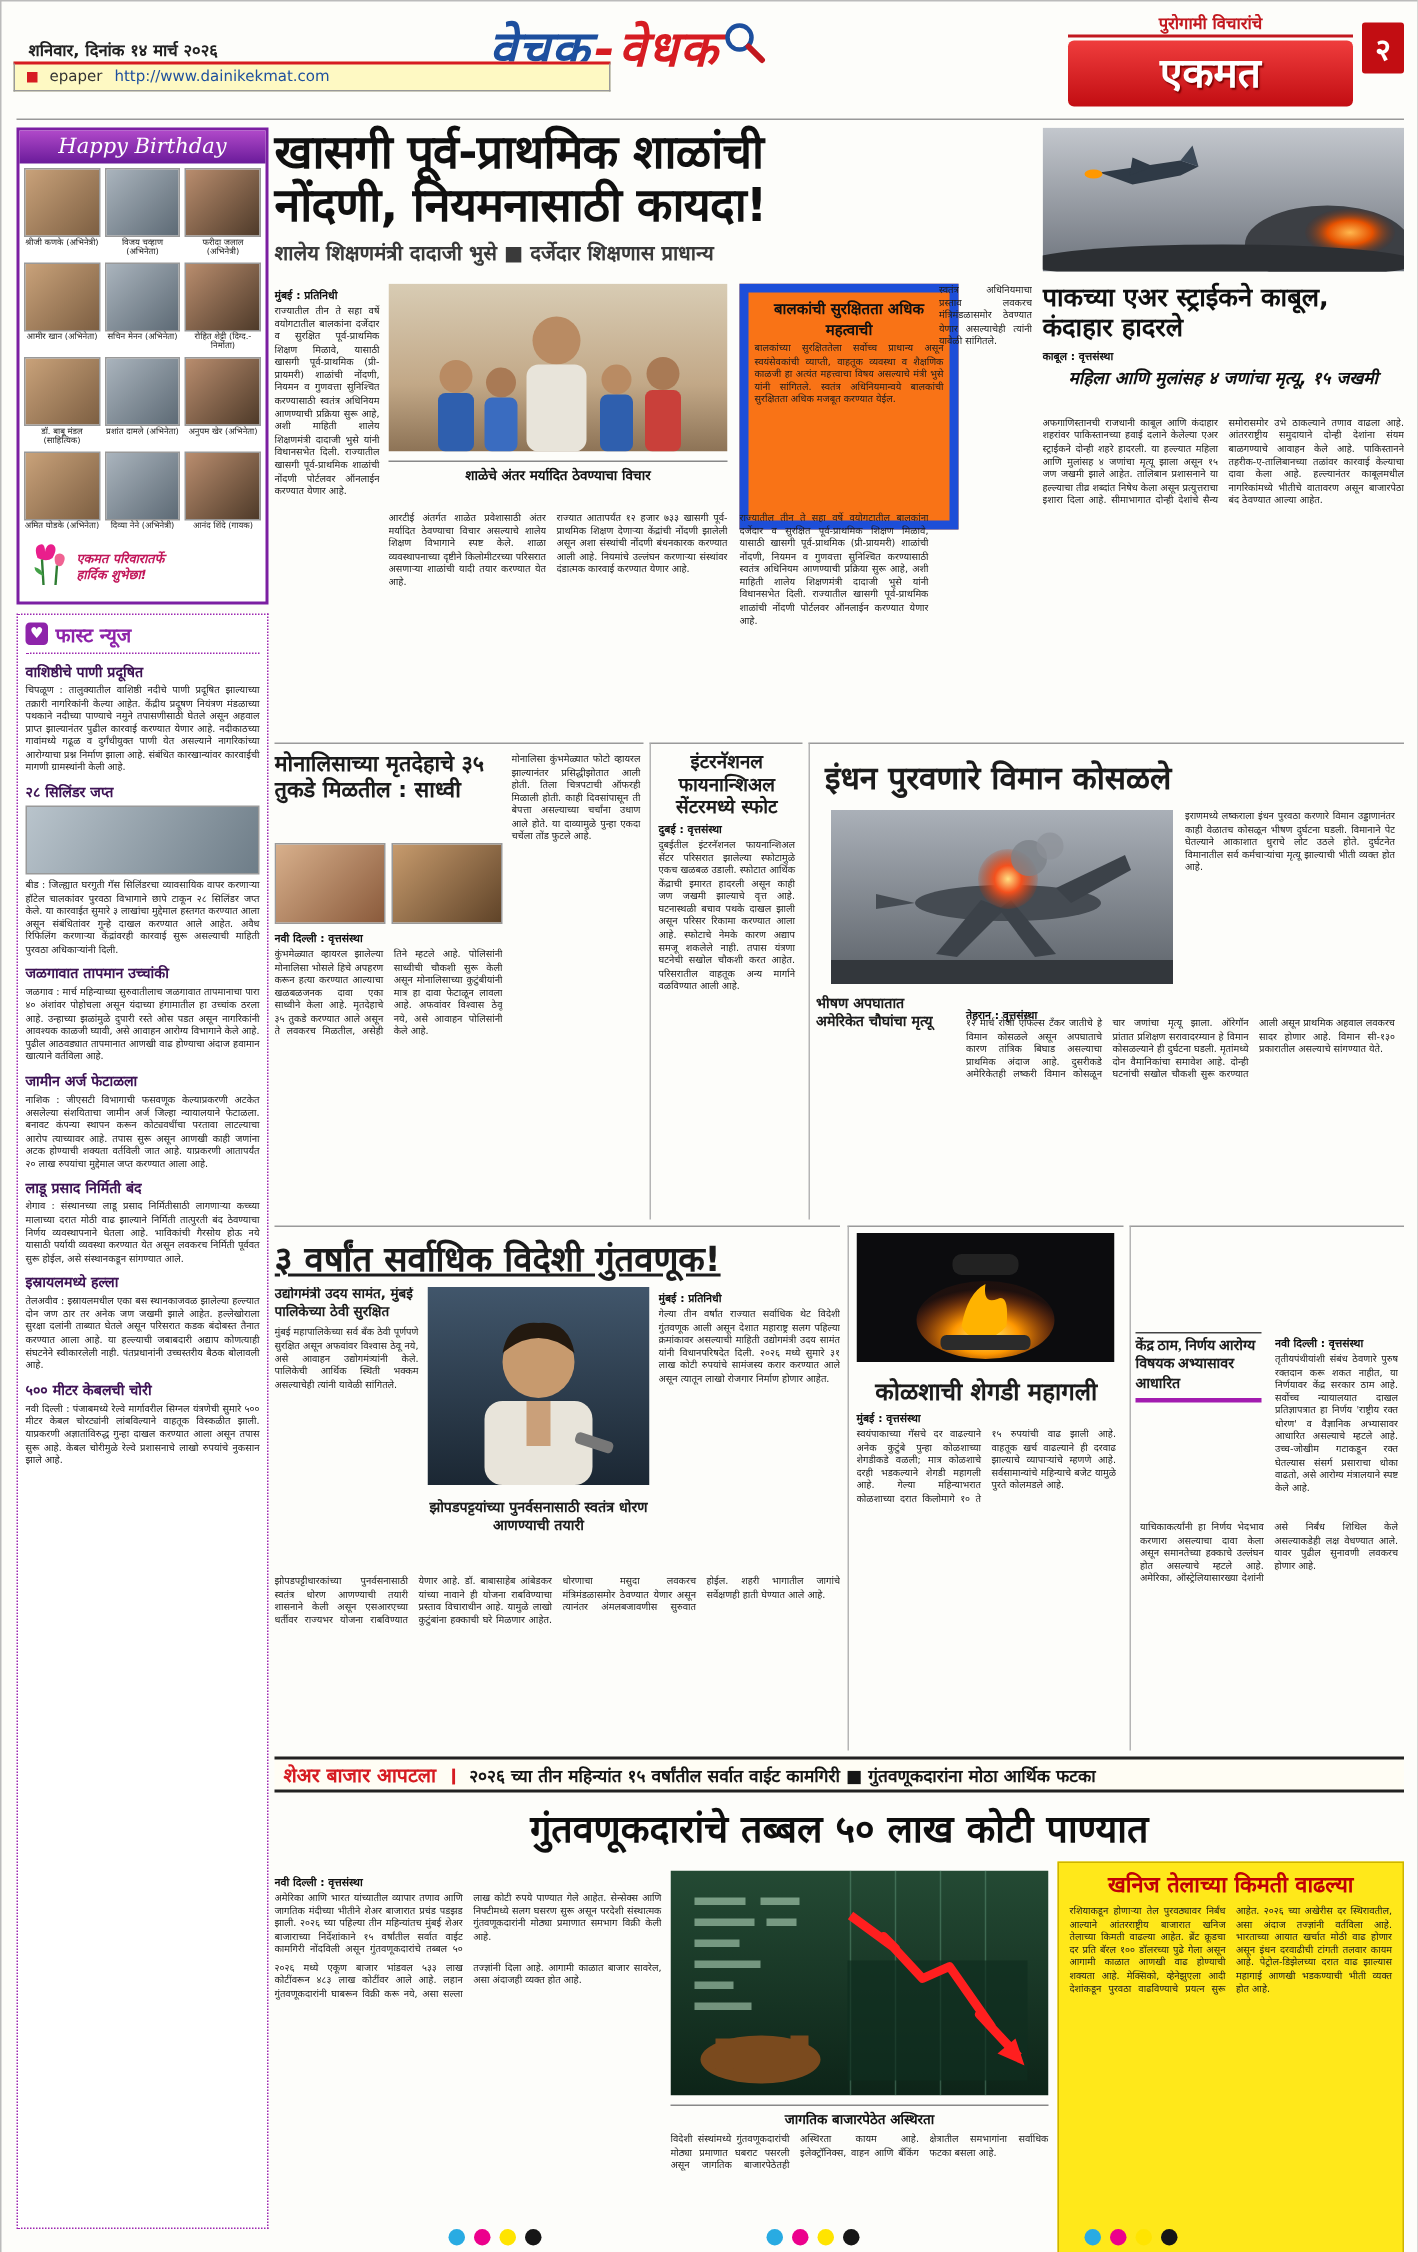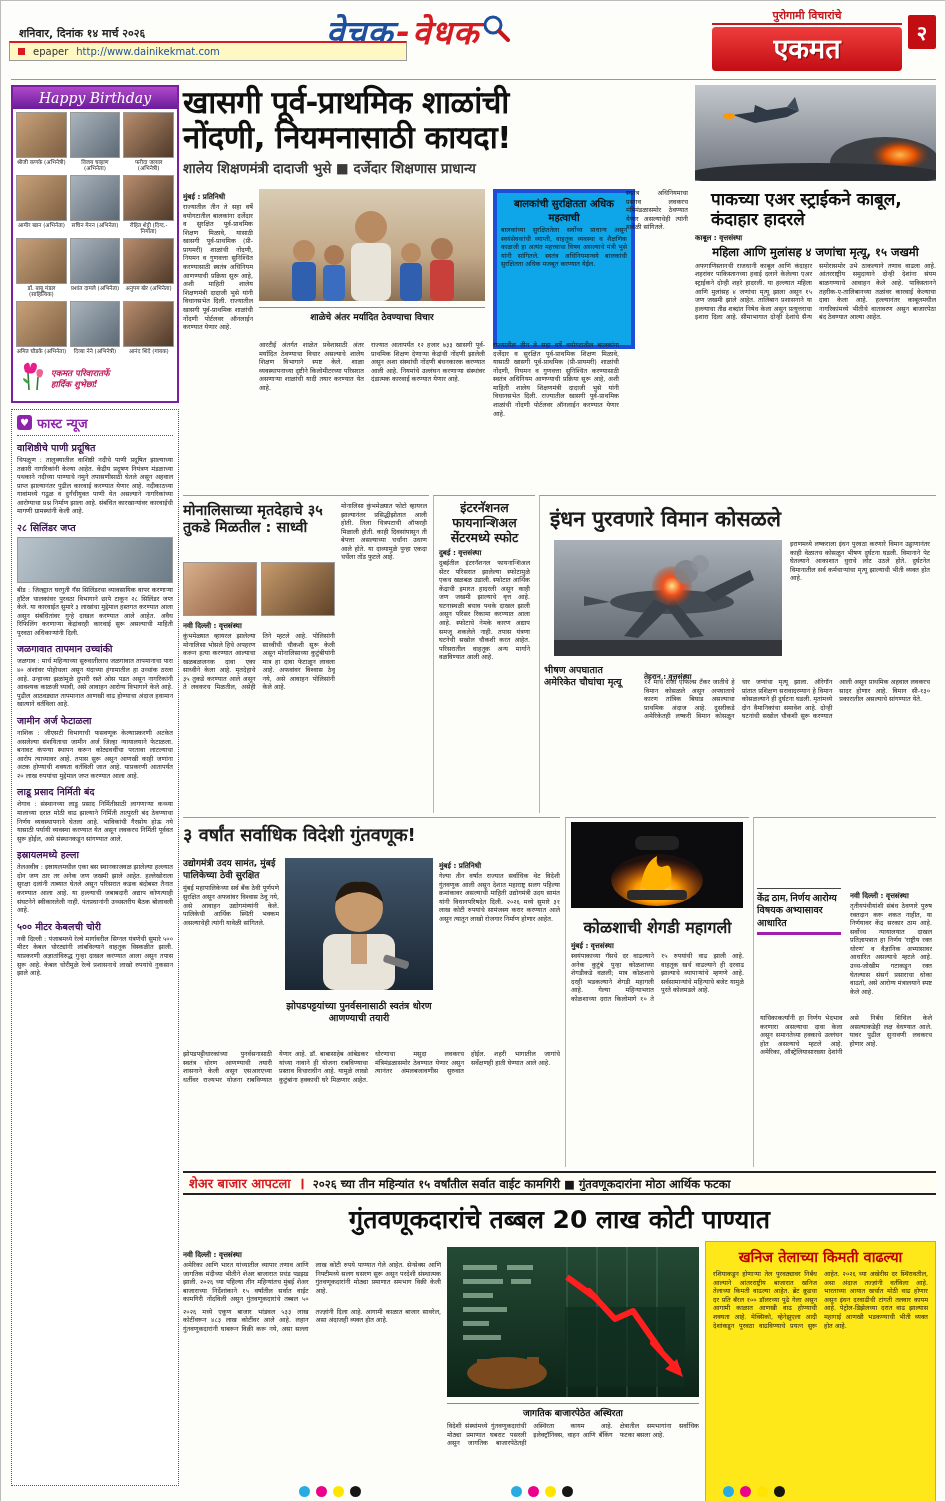--- a/index.html
+++ b/index.html
@@ -49,27 +49,27 @@
   
   .content{position:absolute;left:182px;top:84px;width:753px;height:1401px;}
   .h-xl{font-size:31px;font-weight:800;line-height:1.12;color:#101010;letter-spacing:-0.5px;}
   .subhead{font-size:13.5px;font-weight:bold;color:#3a3a3a;}
   .body-txt{font-size:6.4px;line-height:1.34;text-align:justify;color:#1c1c1c;}
   .dl{font-size:7.2px;font-weight:bold;color:#111;margin:2px 0;}
   .c2{column-count:2;column-gap:7px;} .c3{column-count:3;column-gap:7px;} .c4{column-count:4;column-gap:7px;}
   .clip{overflow:hidden;}
   figure{margin:0;}
   .cap{font-size:9px;font-weight:800;text-align:center;border-top:1px solid #888;padding-top:2px;margin-top:2px;color:#111;}
-  .inset{border:4px solid #1d4ed8;padding:3px 4px;background:#0ea5e9;}
+  .inset{border:6px solid #1d4ed8;padding:3px 4px;background:#f97316;}
   .inset-t{font-size:10px;font-weight:800;text-align:center;color:#111;margin-bottom:2px;}
   .sec-line{border-top:1px solid #9a9a9a;}
   .vline{border-left:1px solid #b5b5b5;}
 
-  .air-head{font-size:17px;font-weight:800;line-height:1.2;color:#101010;margin:4px 16px 2px;}
-  .air-sub{font-size:11.5px;font-weight:800;text-align:center;color:#111;margin:2px 0 3px;}
+  .air-head{font-size:17px;font-weight:800;line-height:1.2;color:#101010;margin:4px 0 2px;}
+  .air-sub{font-size:11.5px;font-weight:800;text-align:center;color:#111;margin:2px 0 19px;font-style:italic;}
 
   .strip{position:absolute;left:0;top:1086px;width:753px;height:24px;border-top:2px solid #222;border-bottom:2px solid #222;
          display:flex;align-items:center;gap:8px;padding:0 6px;box-sizing:border-box;background:#fffdf4;}
   .strip-label{color:#d61c22;font-weight:800;font-size:13px;white-space:nowrap;}
   .strip-sep{color:#d61c22;font-weight:800;}
   .strip-text{font-weight:800;font-size:11.5px;color:#161616;white-space:nowrap;overflow:hidden;}
 
   .mk-head{font-size:25px;font-weight:800;text-align:center;color:#0e0e0e;}
   .oil-box{background:#ffe81a;border:1px solid #cdb400;padding:6px 7px;box-sizing:border-box;}
   .oil-h{color:#c00007;font-weight:800;font-size:14.5px;text-align:center;line-height:1.25;margin-bottom:4px;}
@@ -360,21 +360,21 @@
       <div class="abs" style="left:4px;top:168px;width:92px;font-size:9.5px;font-weight:800;line-height:1.25;">भीषण अपघातात अमेरिकेत चौघांचा मृत्यू</div>
       <div class="abs" style="left:104px;top:168px;">
         <span class="dl">तेहरान : वृत्तसंस्था</span>
       </div>
       <div class="abs clip" style="left:104px;top:182px;width:286px;height:130px;">
         <div class="body-txt c3">१२ मार्च रोजी एफिल्स टँकर जातीचे हे विमान कोसळले असून अपघाताचे कारण तांत्रिक बिघाड असल्याचा प्राथमिक अंदाज आहे. दुसरीकडे अमेरिकेतही लष्करी विमान कोसळून चार जणांचा मृत्यू झाला. ऑरेगॉन प्रांतात प्रशिक्षण सरावादरम्यान हे विमान कोसळल्याने ही दुर्घटना घडली. मृतांमध्ये दोन वैमानिकांचा समावेश आहे. दोन्ही घटनांची सखोल चौकशी सुरू करण्यात आली असून प्राथमिक अहवाल लवकरच सादर होणार आहे. विमान सी-१३० प्रकारातील असल्याचे सांगण्यात येते.</div>
       </div>
     </section>
 
     <section class="abs clip sec-line" style="left:0;top:732px;width:377px;height:350px;padding-top:4px;box-sizing:border-box;">
-      <div style="font-size:18px;font-weight:800;">३ वर्षांत सर्वाधिक विदेशी गुंतवणूक!</div>
+      <div style="font-size:23px;font-weight:800;text-decoration:underline;">३ वर्षांत सर्वाधिक विदेशी गुंतवणूक!</div>
       <div class="abs clip" style="left:0;top:40px;width:96px;height:300px;">
         <div style="font-size:9px;font-weight:800;line-height:1.3;margin-bottom:3px;">उद्योगमंत्री उदय सामंत, मुंबई पालिकेच्या ठेवी सुरक्षित</div>
         <div class="body-txt">मुंबई महापालिकेच्या सर्व बँक ठेवी पूर्णपणे सुरक्षित असून अफवांवर विश्वास ठेवू नये, असे आवाहन उद्योगमंत्र्यांनी केले. पालिकेची आर्थिक स्थिती भक्कम असल्याचेही त्यांनी यावेळी सांगितले.</div>
       </div>
       <div class="abs" style="left:102px;top:40px;">
         <svg width="148" height="132" viewBox="0 0 148 132">
             <defs>
               <linearGradient id="us" x1="0" y1="0" x2="0" y2="1">
                 <stop offset="0" stop-color="#41566b"></stop>
                 <stop offset="1" stop-color="#1b2733"></stop>
@@ -429,21 +429,21 @@
       </div>
     </section>
 
     <div class="strip">
       <span class="strip-label">शेअर बाजार आपटला</span>
       <span class="strip-sep">।</span>
       <span class="strip-text">२०२६ च्या तीन महिन्यांत १५ वर्षांतील सर्वात वाईट कामगिरी ■ गुंतवणूकदारांना मोठा आर्थिक फटका</span>
     </div>
 
     <section class="abs" style="left:0;top:1116px;width:753px;height:280px;">
-      <div class="mk-head">गुंतवणूकदारांचे तब्बल 20 लाख कोटी पाण्यात</div>
+      <div class="mk-head">गुंतवणूकदारांचे तब्बल ५० लाख कोटी पाण्यात</div>
       <div class="abs clip" style="left:0;top:46px;width:258px;height:228px;">
         <div class="dl">नवी दिल्ली : वृत्तसंस्था</div>
         <div class="body-txt c2">अमेरिका आणि भारत यांच्यातील व्यापार तणाव आणि जागतिक मंदीच्या भीतीने शेअर बाजारात प्रचंड पडझड झाली. २०२६ च्या पहिल्या तीन महिन्यांतच मुंबई शेअर बाजाराच्या निर्देशांकाने १५ वर्षांतील सर्वात वाईट कामगिरी नोंदविली असून गुंतवणूकदारांचे तब्बल ५० लाख कोटी रुपये पाण्यात गेले आहेत. सेन्सेक्स आणि निफ्टीमध्ये सलग घसरण सुरू असून परदेशी संस्थात्मक गुंतवणूकदारांनी मोठ्या प्रमाणात समभाग विक्री केली आहे.</div>
         <div class="body-txt c2" style="margin-top:4px;">२०२६ मध्ये एकूण बाजार भांडवल ५३३ लाख कोटींवरून ४८३ लाख कोटींवर आले आहे. लहान गुंतवणूकदारांनी घाबरून विक्री करू नये, असा सल्ला तज्ज्ञांनी दिला आहे. आगामी काळात बाजार सावरेल, असा अंदाजही व्यक्त होत आहे.</div>
       </div>
       <figure class="abs" style="left:264px;top:46px;width:252px;">
         <div>
           <svg width="252" height="150" viewBox="0 0 252 150">
               <defs>
                 <linearGradient id="mk" x1="0" y1="0" x2="0" y2="1">

